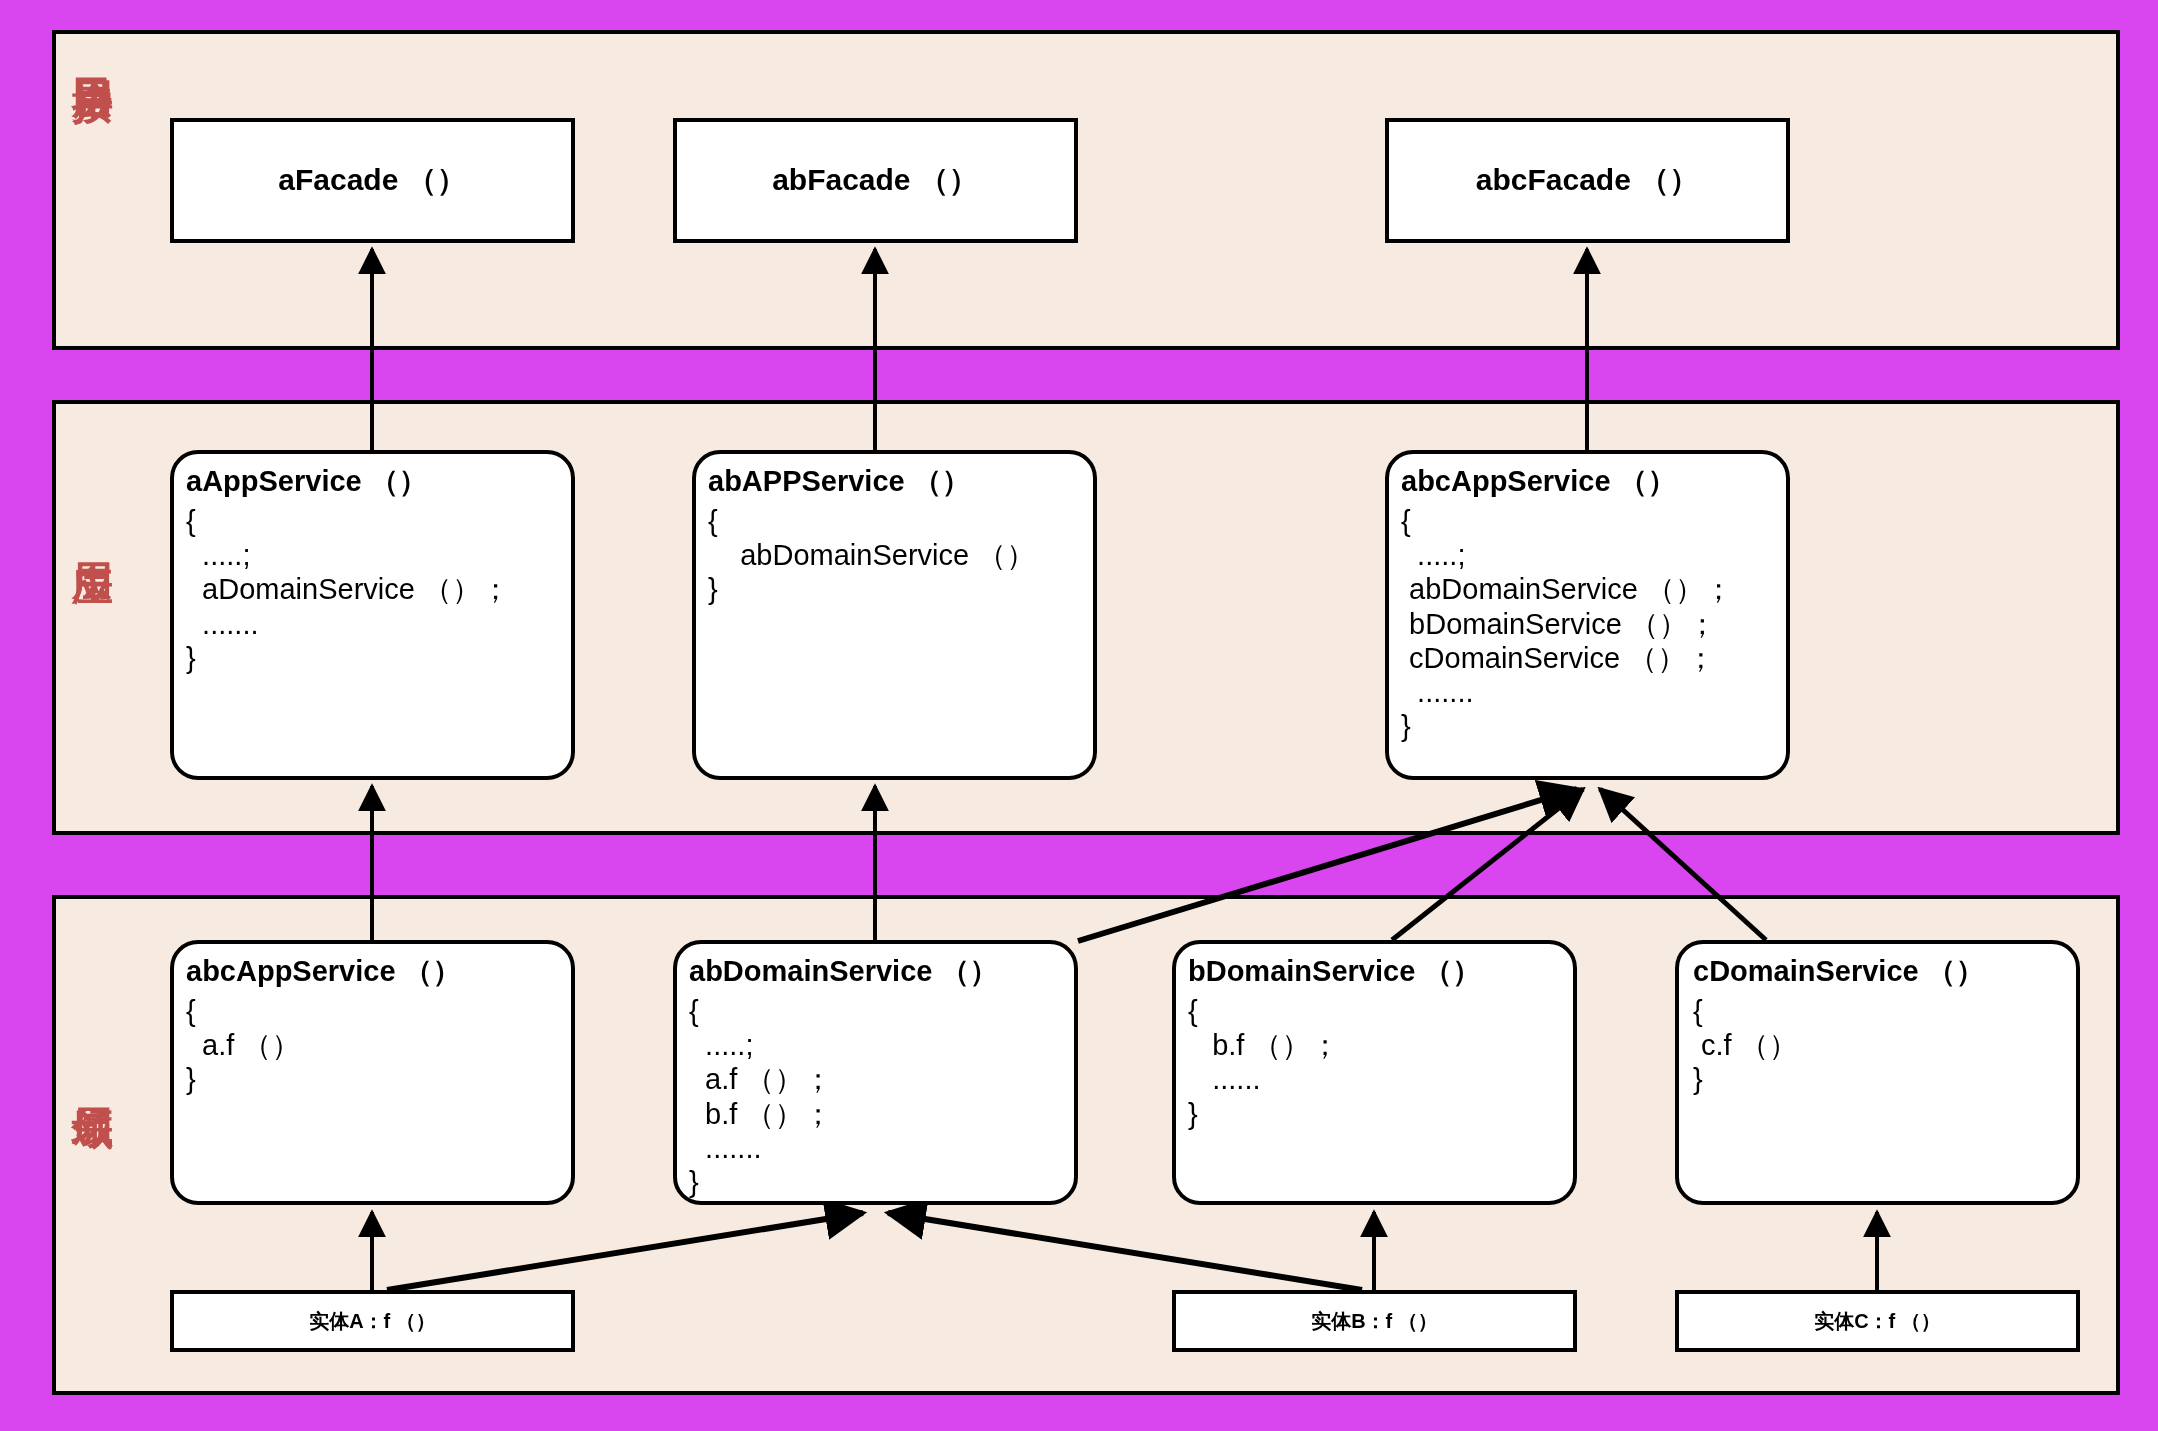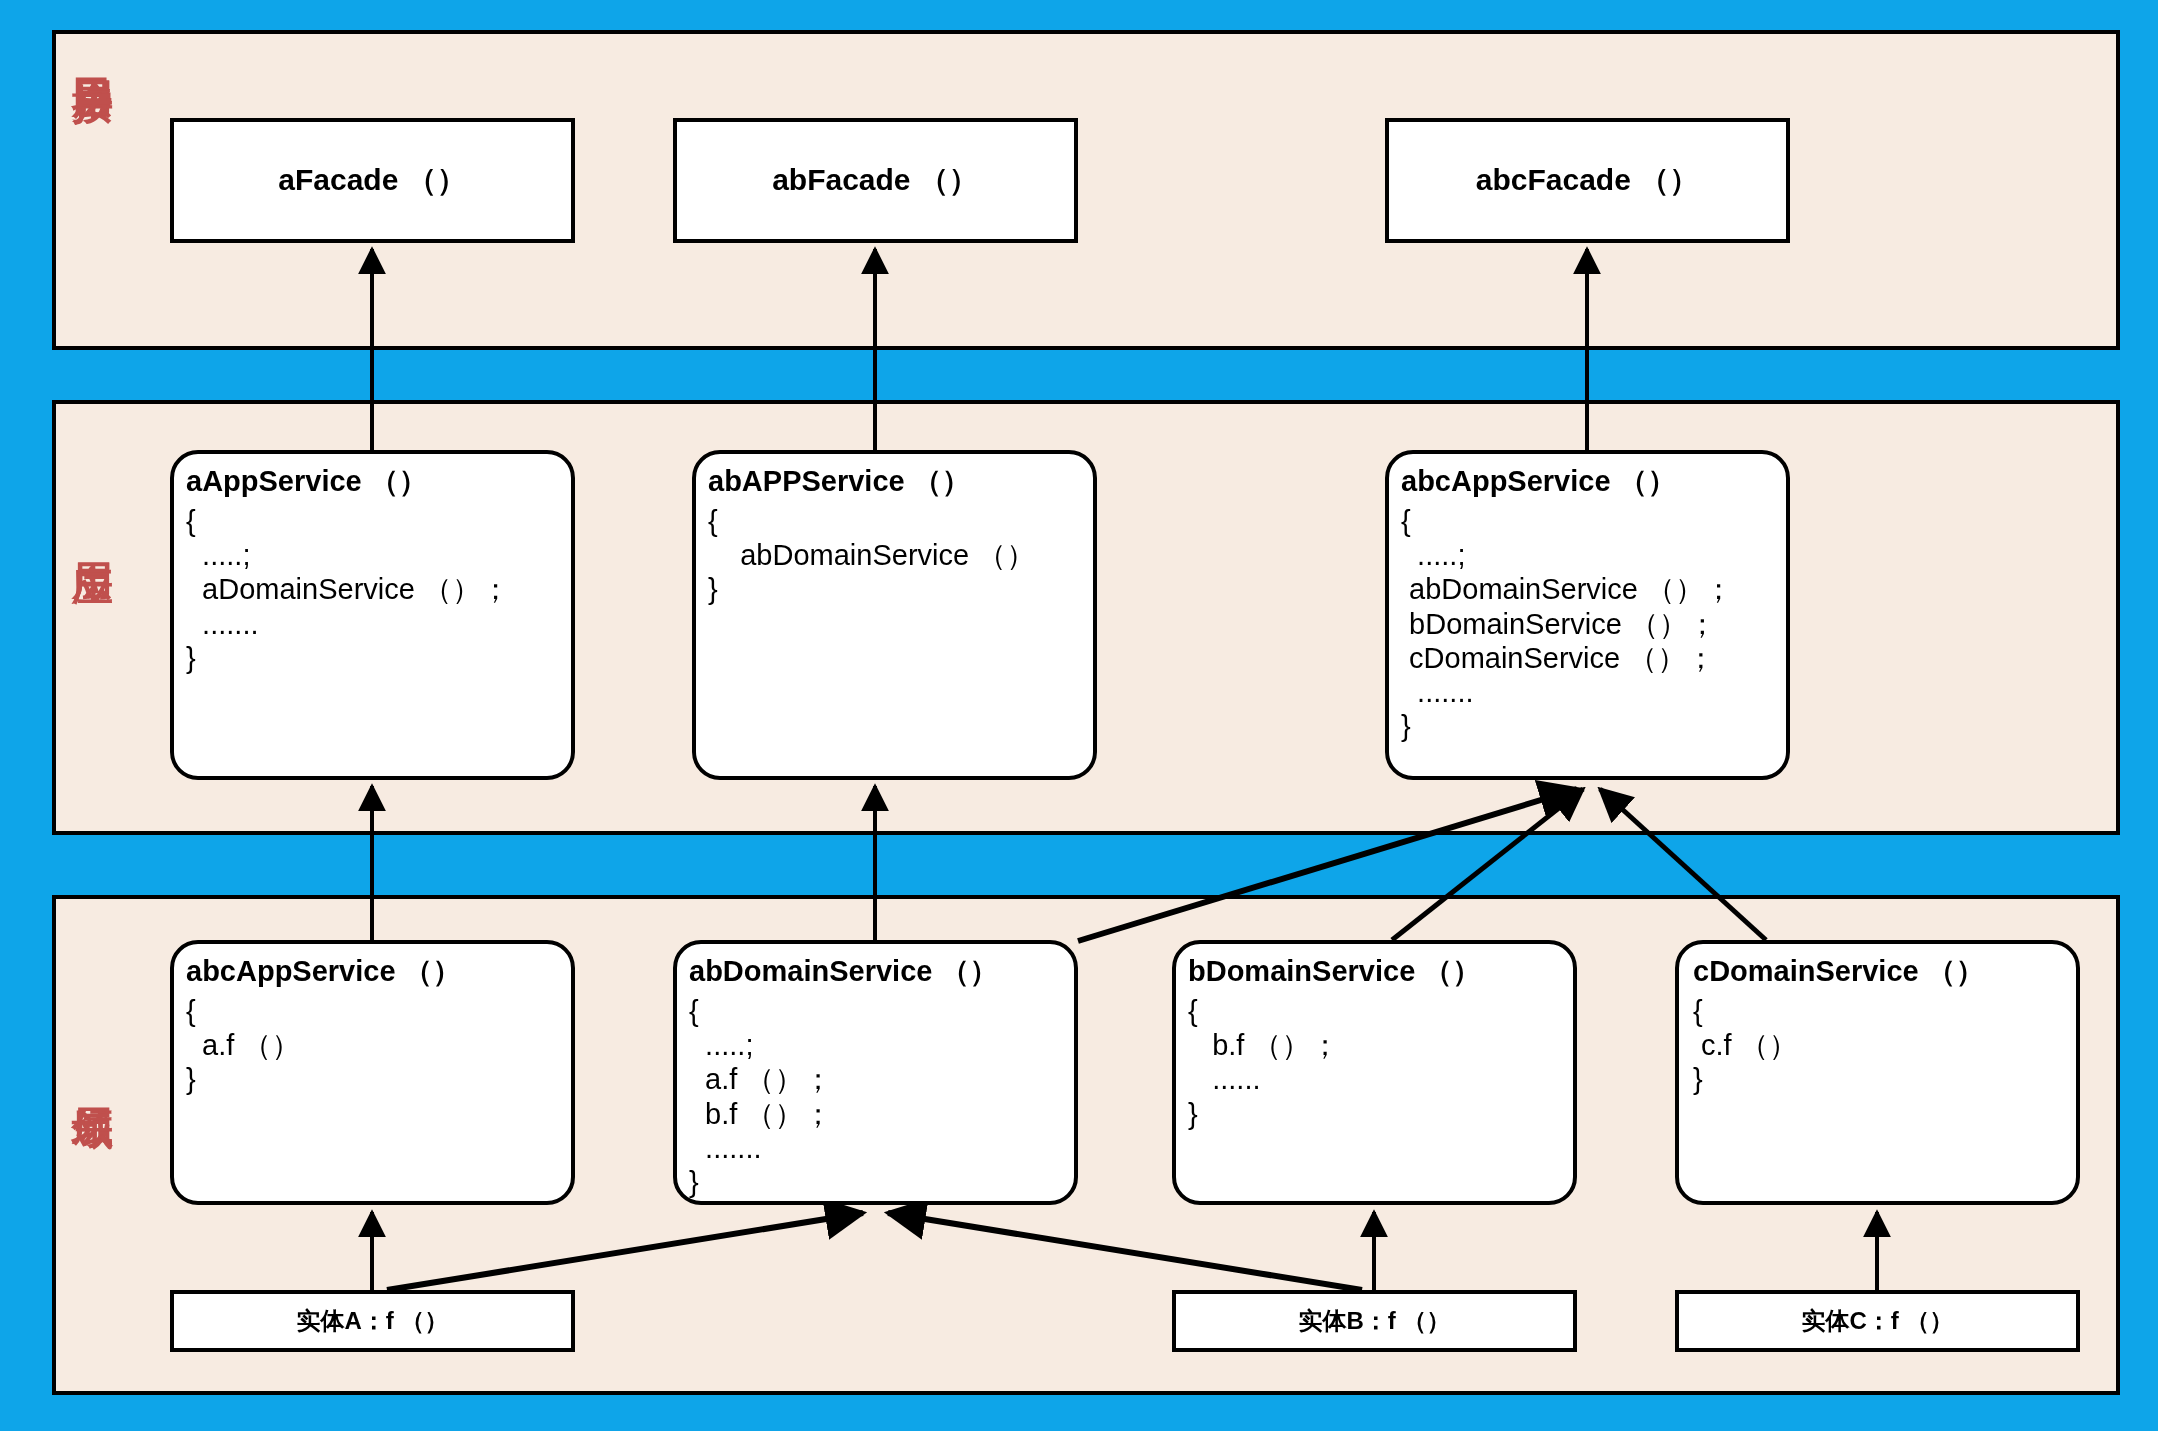--- a/index.html
+++ b/index.html
@@ -5,21 +5,21 @@
 <style>
   html, body {
     margin: 0;
     padding: 0;
     background: #F7EBE1;
   }
   #stage {
     position: relative;
     width: 2158px;
     height: 1431px;
-    background: #0ea5e9;
+    background: #d946ef;
     font-family: "Liberation Sans", "DejaVu Sans", sans-serif;
     overflow: hidden;
     text-decoration: underline;
   }
 
   
   .layer-panel {
     position: absolute;
     box-sizing: border-box;
     border: 4px solid #000000;
@@ -83,21 +83,21 @@
   }
   .service .node-title { display: block; margin-bottom: 2px; }
   .service .node-body  { display: block; }
 
   
   .entity {
     display: flex;
     align-items: center;
     justify-content: center;
   }
-  .entity .node-title { font-size: 24px; text-align: center; }
+  .entity .node-title { font-size: 20px; text-align: center; }
 
   
   #box-aFacade    { left: 170px;  top: 118px; width: 405px; height: 125px; }
   #box-abFacade   { left: 673px;  top: 118px; width: 405px; height: 125px; }
   #box-abcFacade  { left: 1385px; top: 118px; width: 405px; height: 125px; }
 
   #box-aAppService   { left: 170px;  top: 450px; width: 405px; height: 330px; }
   #box-abAPPService  { left: 652px;  top: 450px; width: 405px; height: 330px; margin-left: 40px; }
   #box-abcAppService { left: 1385px; top: 450px; width: 405px; height: 330px; }
 

